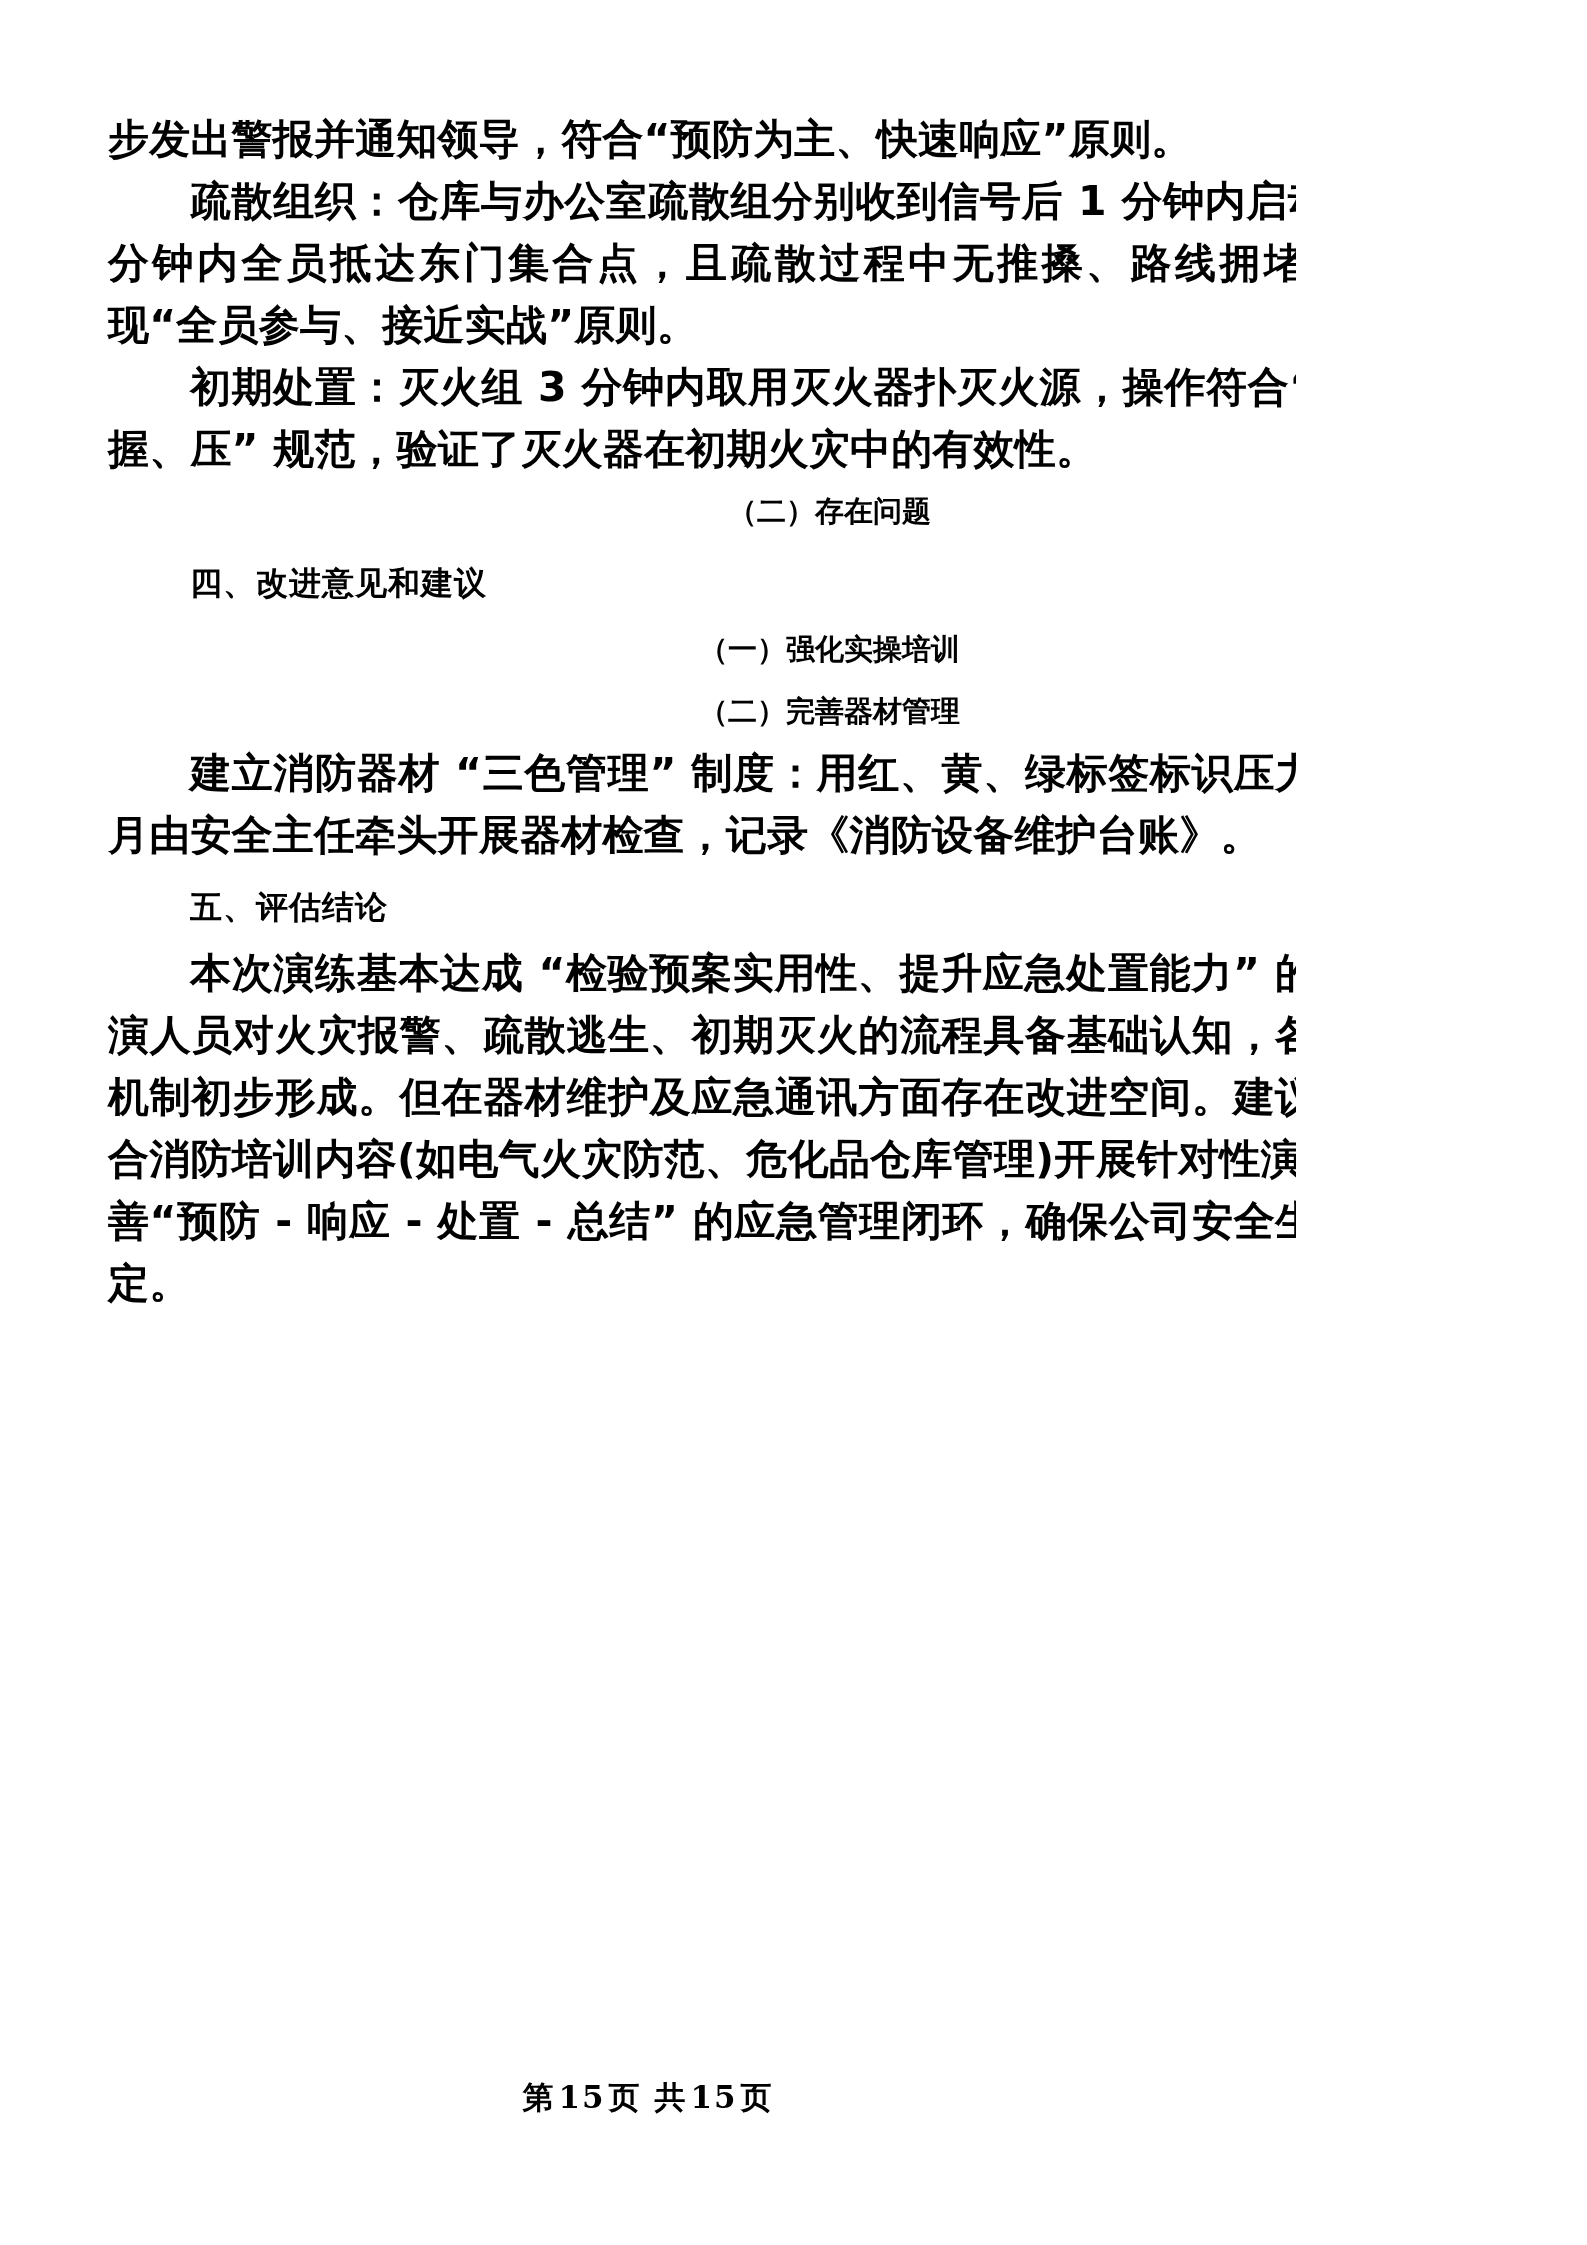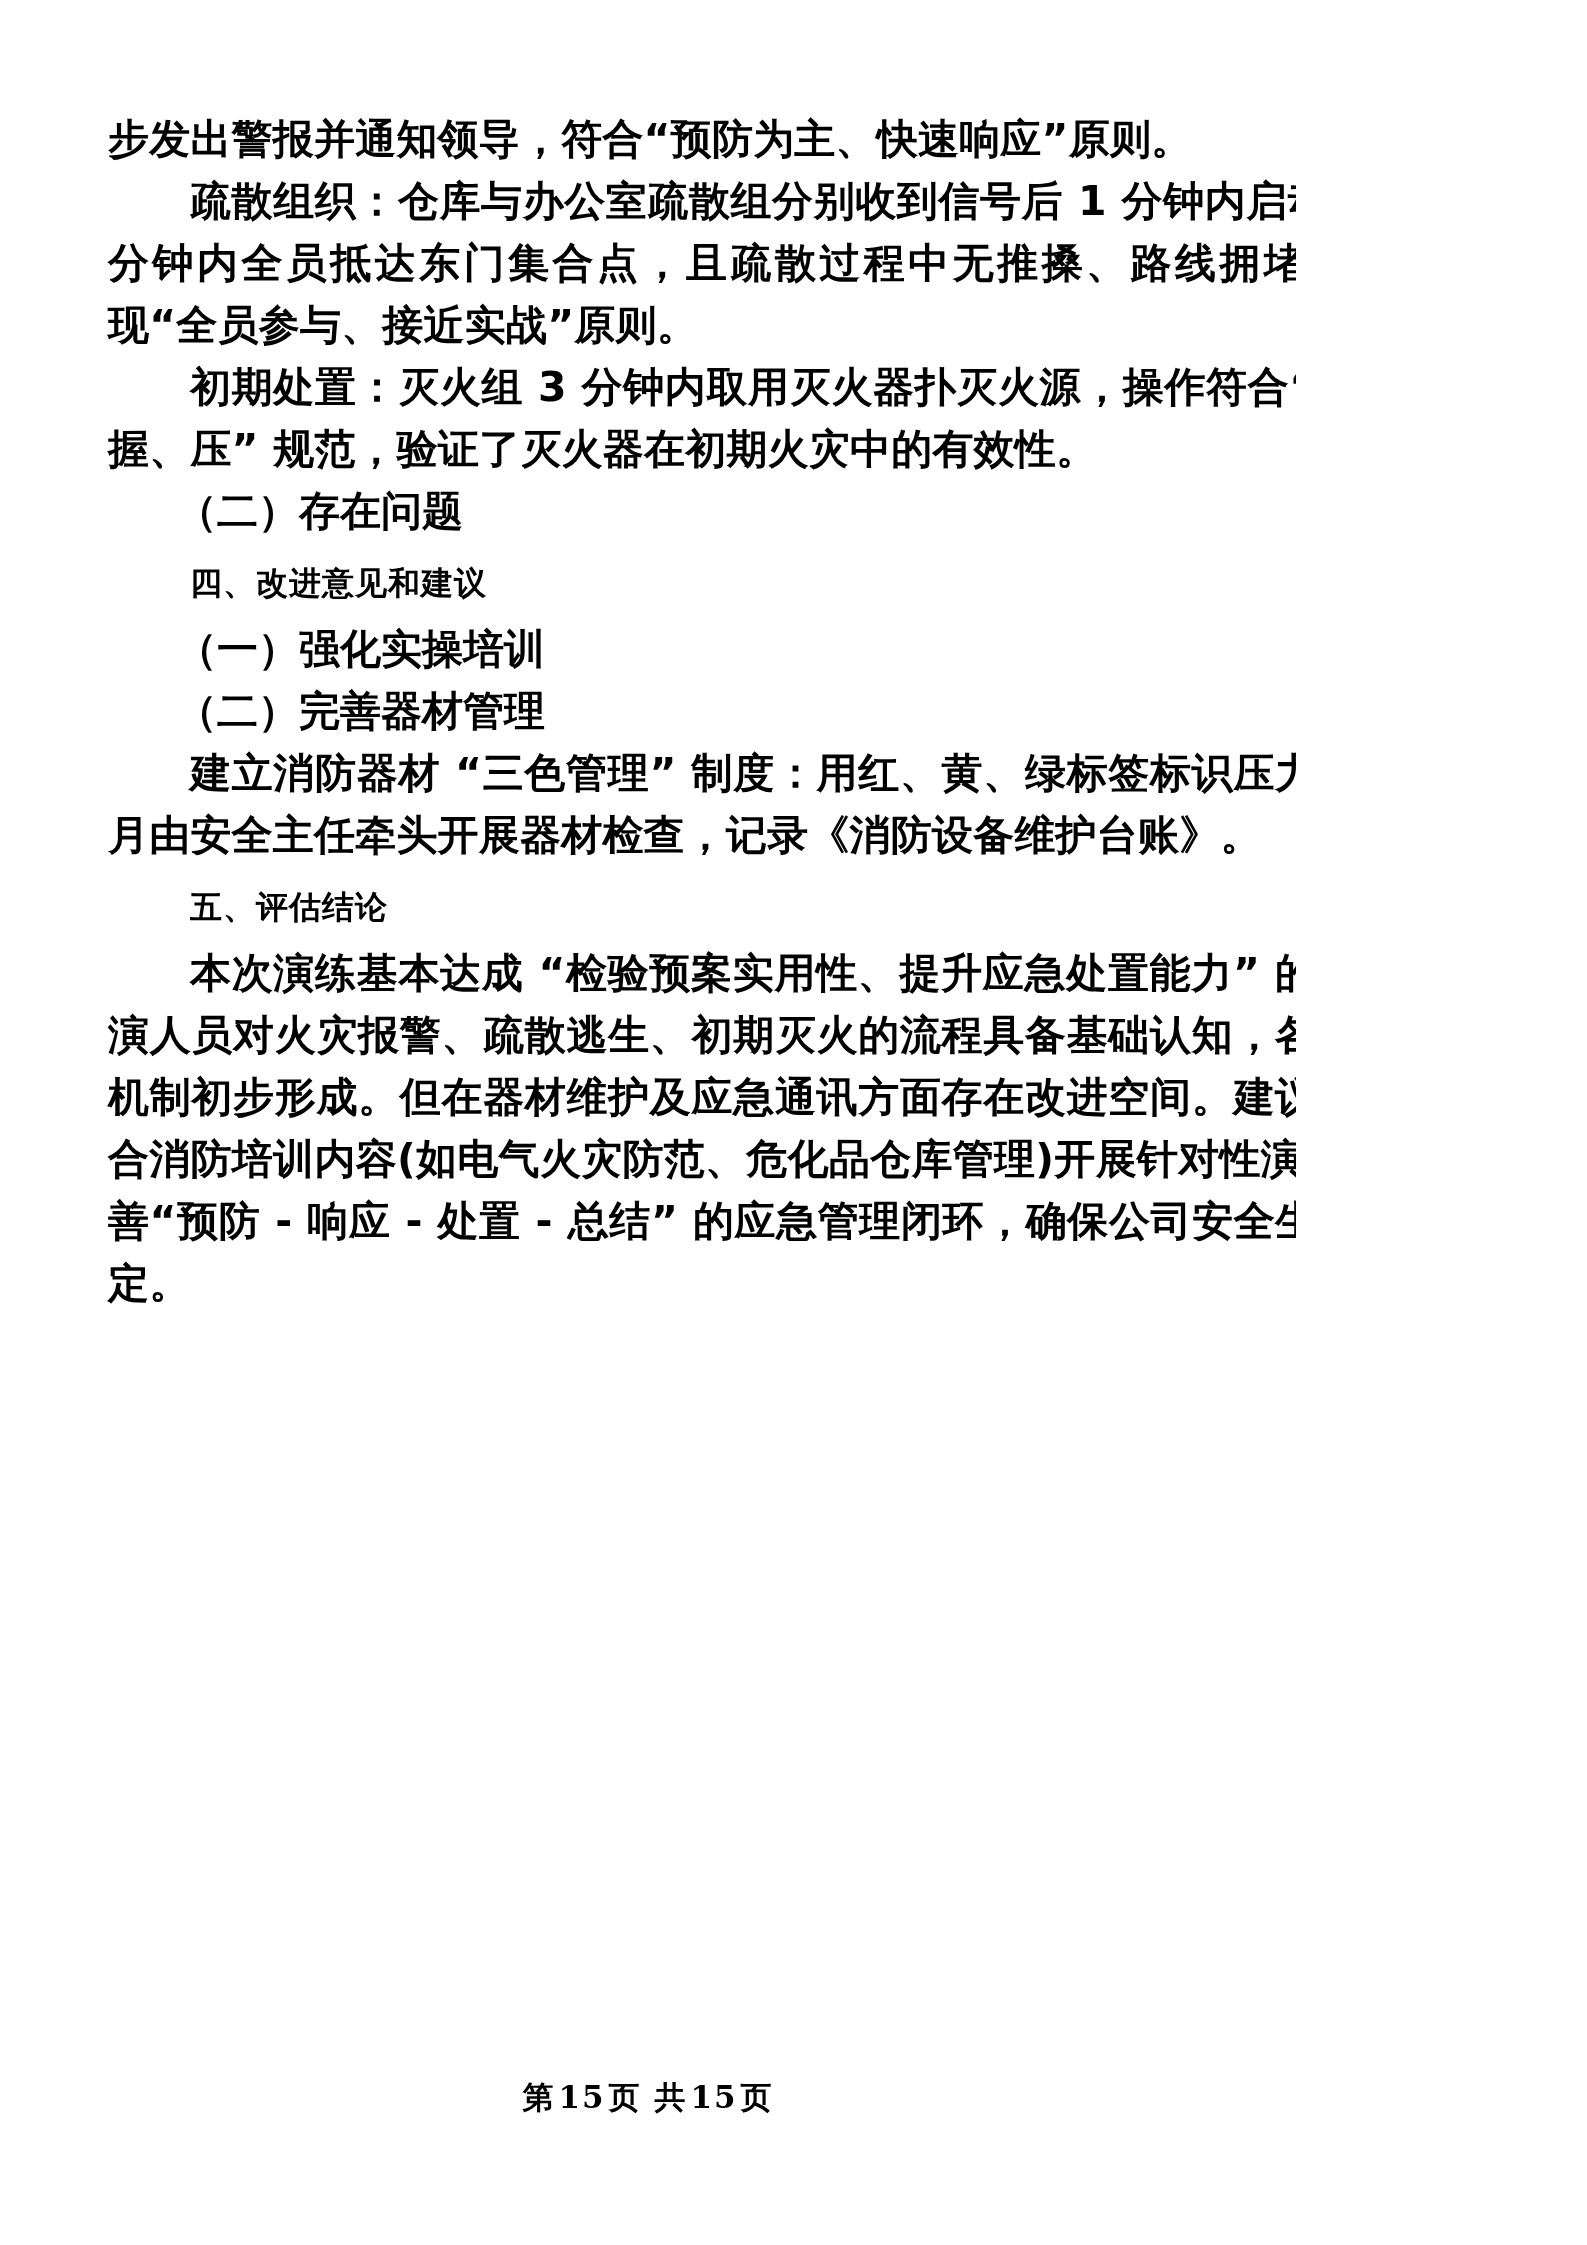--- a/index.html
+++ b/index.html
@@ -52,25 +52,26 @@
   .heading {
     font-size: 32px;
     line-height: 62px;
     font-weight: 900;
     text-indent: 82px;
     margin: 10px 0 4px 0;
     letter-spacing: 1px;
   }
   
   .subheading {
-    font-size: 41px;
+    font-size: 29px;
     line-height: 62px;
     font-weight: 600;
     text-indent: 68px;
     margin: 0;
+    text-align: center;
   }
   .footer {
     position: absolute;
     left: 0;
     right: 0;
     bottom: 126px;
     text-align: center;
     font-family: "DejaVu Serif", "Liberation Serif", serif;
     font-size: 31px;
     letter-spacing: 2px;

